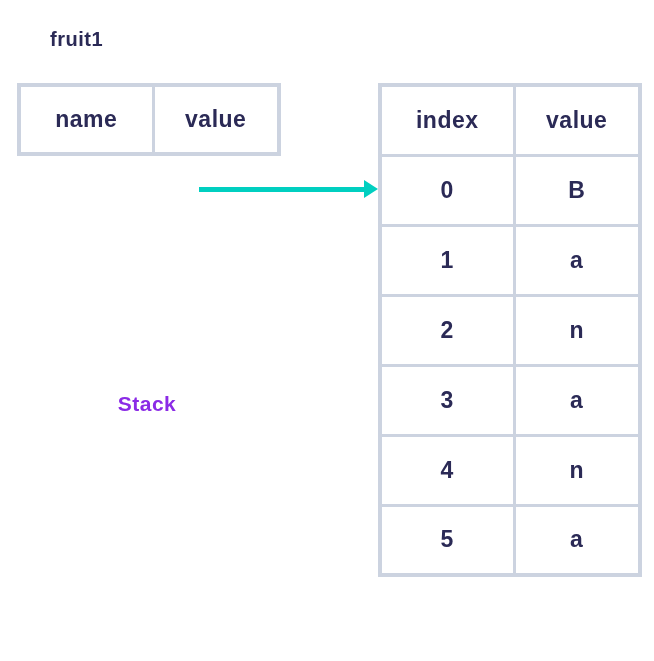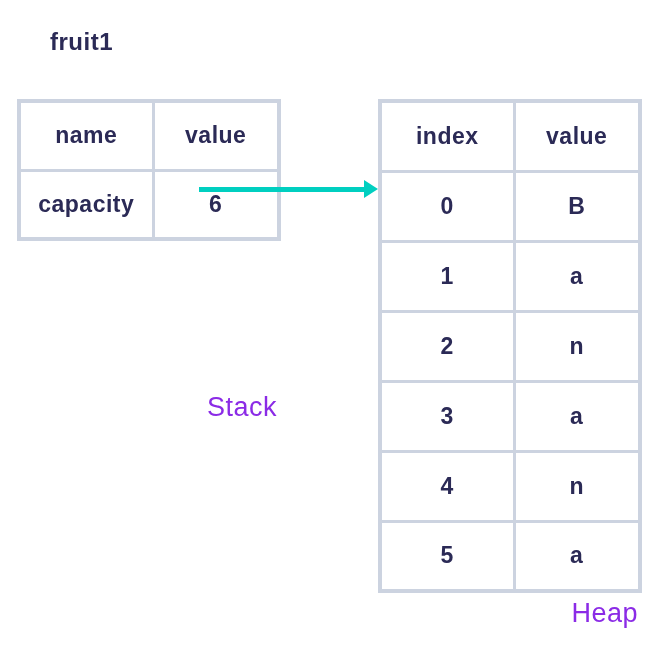--- a/index.html
+++ b/index.html
@@ -20,32 +20,31 @@
     position: relative;
     width: 654px;
     height: 661px;
     background: var(--background);
     overflow: hidden;
   }
   .var-label {
     position: absolute;
     left: 50px;
     top: 28px;
-    font-size: 24px;
+    font-size: 20px;
     font-weight: bold;
     color: var(--text);
     letter-spacing: 0.5px;
   }
   table.tbl {
     position: absolute;
     border-collapse: collapse;
     table-layout: fixed;
     width: 260px;
     background: var(--background);
-    margin-top: 16px;
   }
   table.tbl, table.tbl th, table.tbl td {
     border: 3px solid var(--border);
   }
   table.tbl { border-width: 4px; }
   table.tbl th, table.tbl td {
     text-align: center;
     vertical-align: middle;
     font-size: 23px;
     font-weight: bold;
@@ -55,23 +54,23 @@
   }
   .stack-table { left: 17px; top: 83px; }
   .stack-table tr { height: 69px; }
   .heap-table { left: 378px; top: 83px; }
   .heap-table tr { height: 70px; }
   col.c1 { width: 134px; }
   col.c2 { width: 126px; }
   .seg-label {
     position: absolute;
     width: 260px;
-    text-align: right;
-    font-size: 27px;
-    font-weight: normal;
+    text-align: center;
+    font-size: 21px;
+    font-weight: bold;
     color: var(--segment-label);
     letter-spacing: 0.5px;
   }
   .stack-label { left: 17px; top: 392px; }
   .heap-label { left: 378px; top: 598px; }
   .arrow-line {
     position: absolute;
     left: 199px;
     top: 187px;
     width: 167px;
@@ -101,24 +100,20 @@
         <col class="c1">
         <col class="c2">
       </colgroup>
     <thead>
       <tr>
         <th>name</th>
         <th>value</th>
       </tr>
     </thead>
     <tbody>
-      <tr>
-        <td>capacity</td>
-        <td>6</td>
-      </tr>
     </tbody>
   </table>
 
   <div class="seg-label stack-label">Stack</div>
 
   <table class="tbl heap-table">
     <colgroup>
         <col class="c1">
         <col class="c2">
       </colgroup>
@@ -149,20 +144,19 @@
         <td>4</td>
         <td>n</td>
       </tr>
       <tr>
         <td>5</td>
         <td>a</td>
       </tr>
     </tbody>
   </table>
 
-  <div class="seg-label heap-label">Heap</div>
 
   <div>
     <div class="arrow-line"></div>
     <div class="arrow-head"></div>
   </div>
 
 </div>
 
 </body></html>

